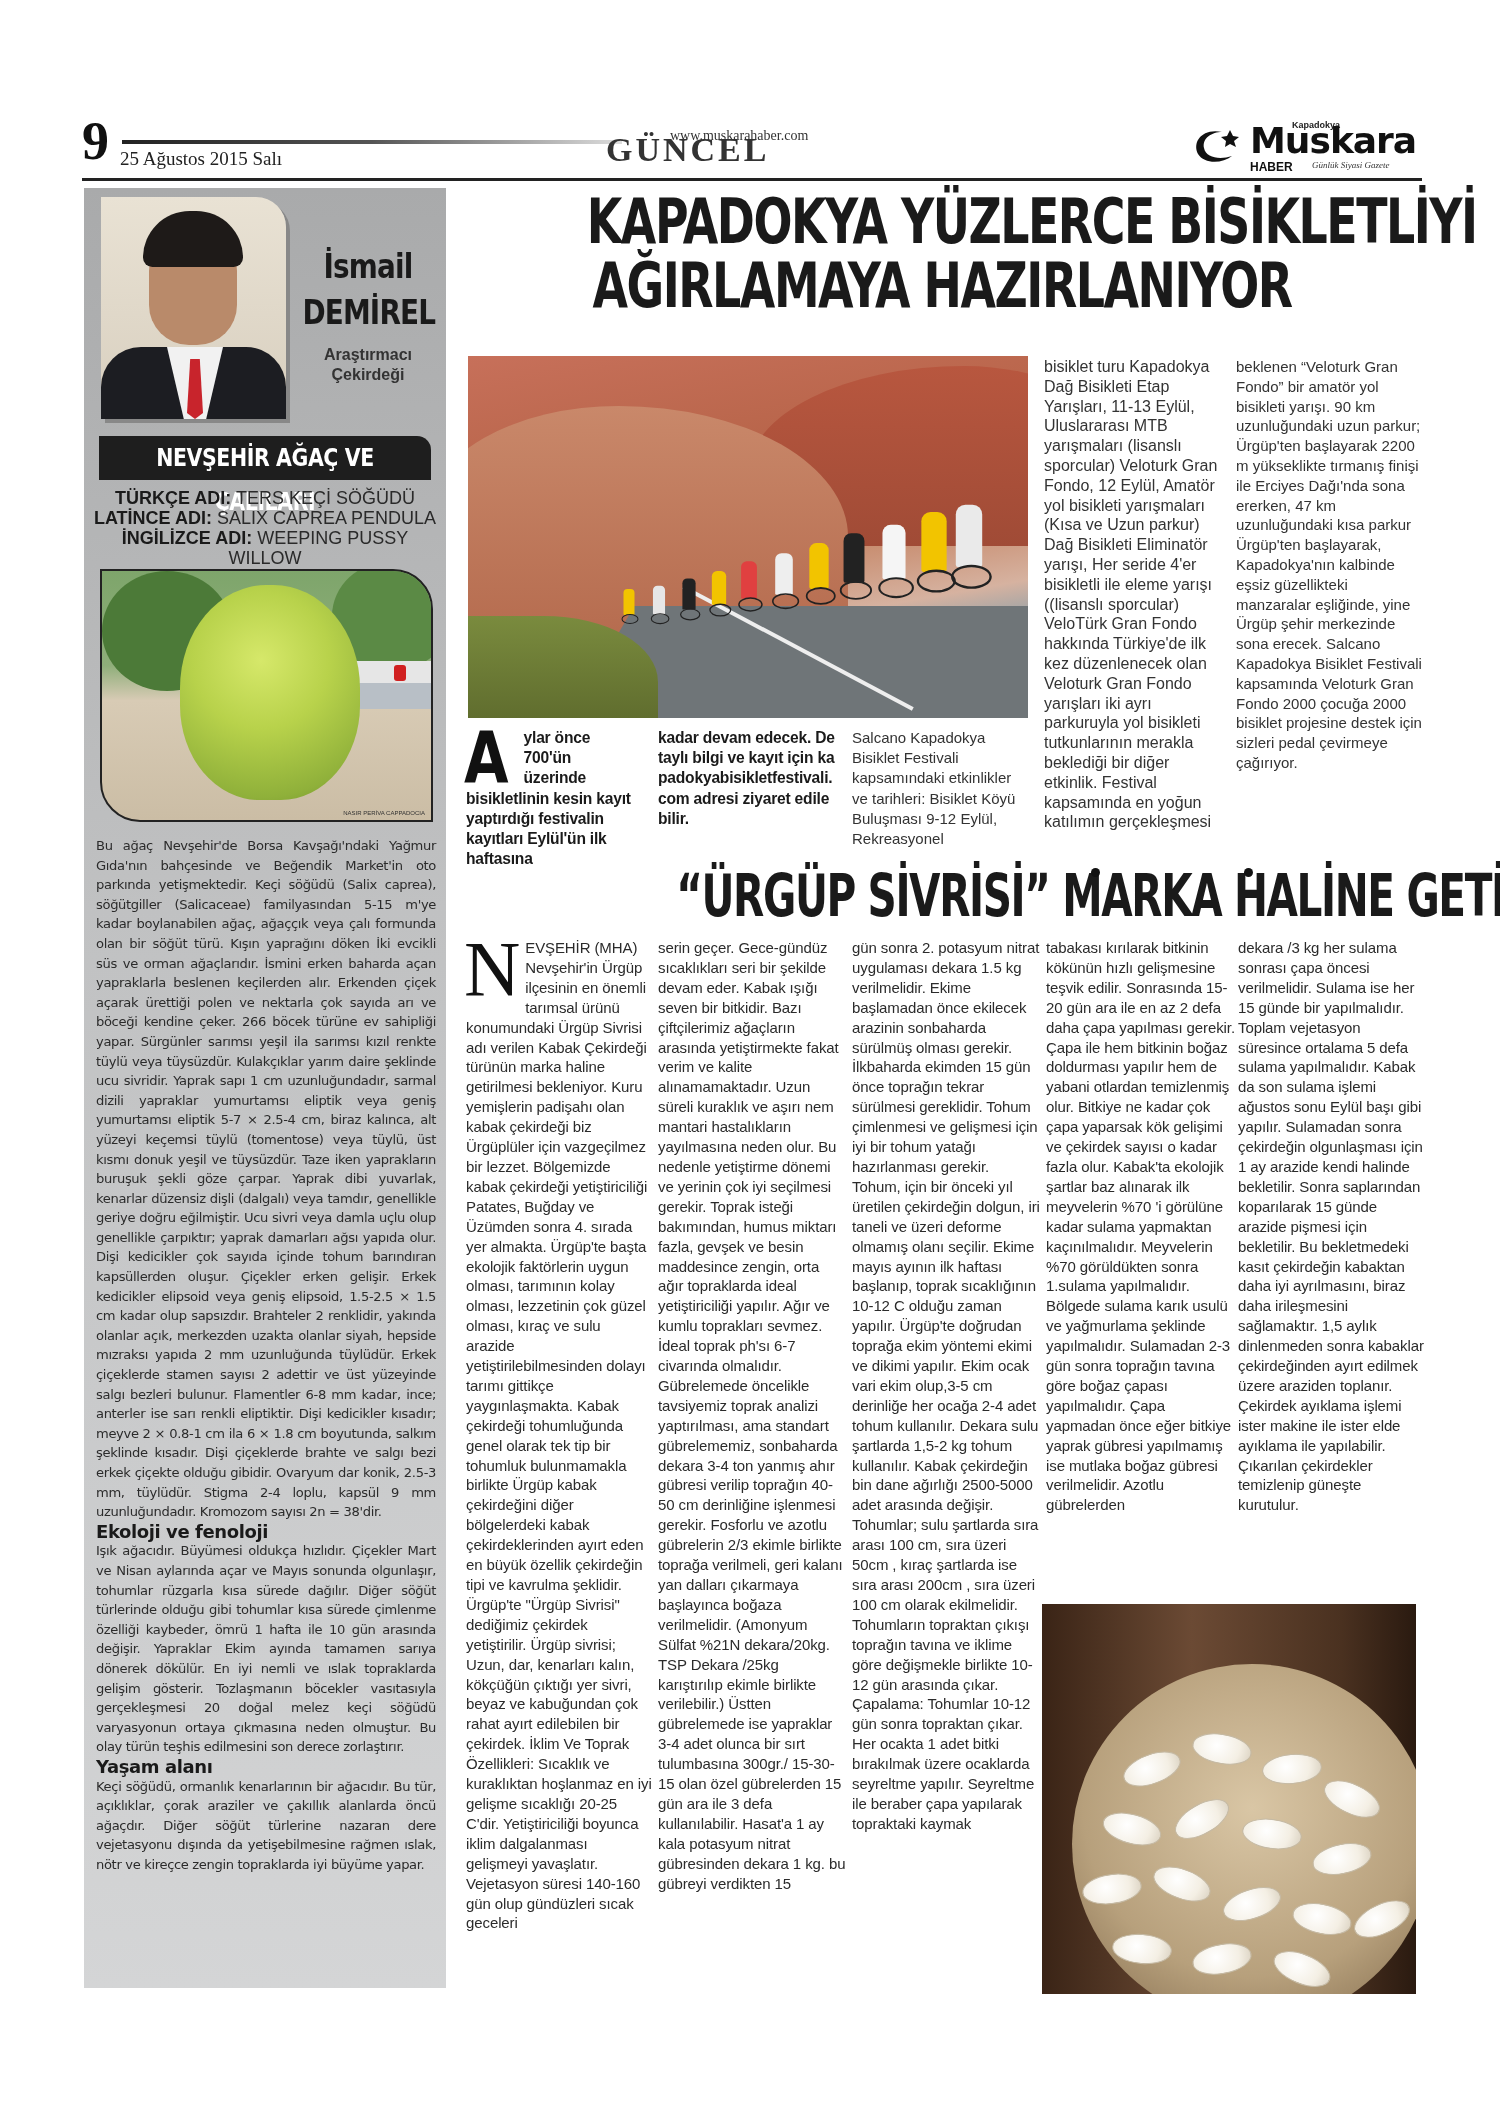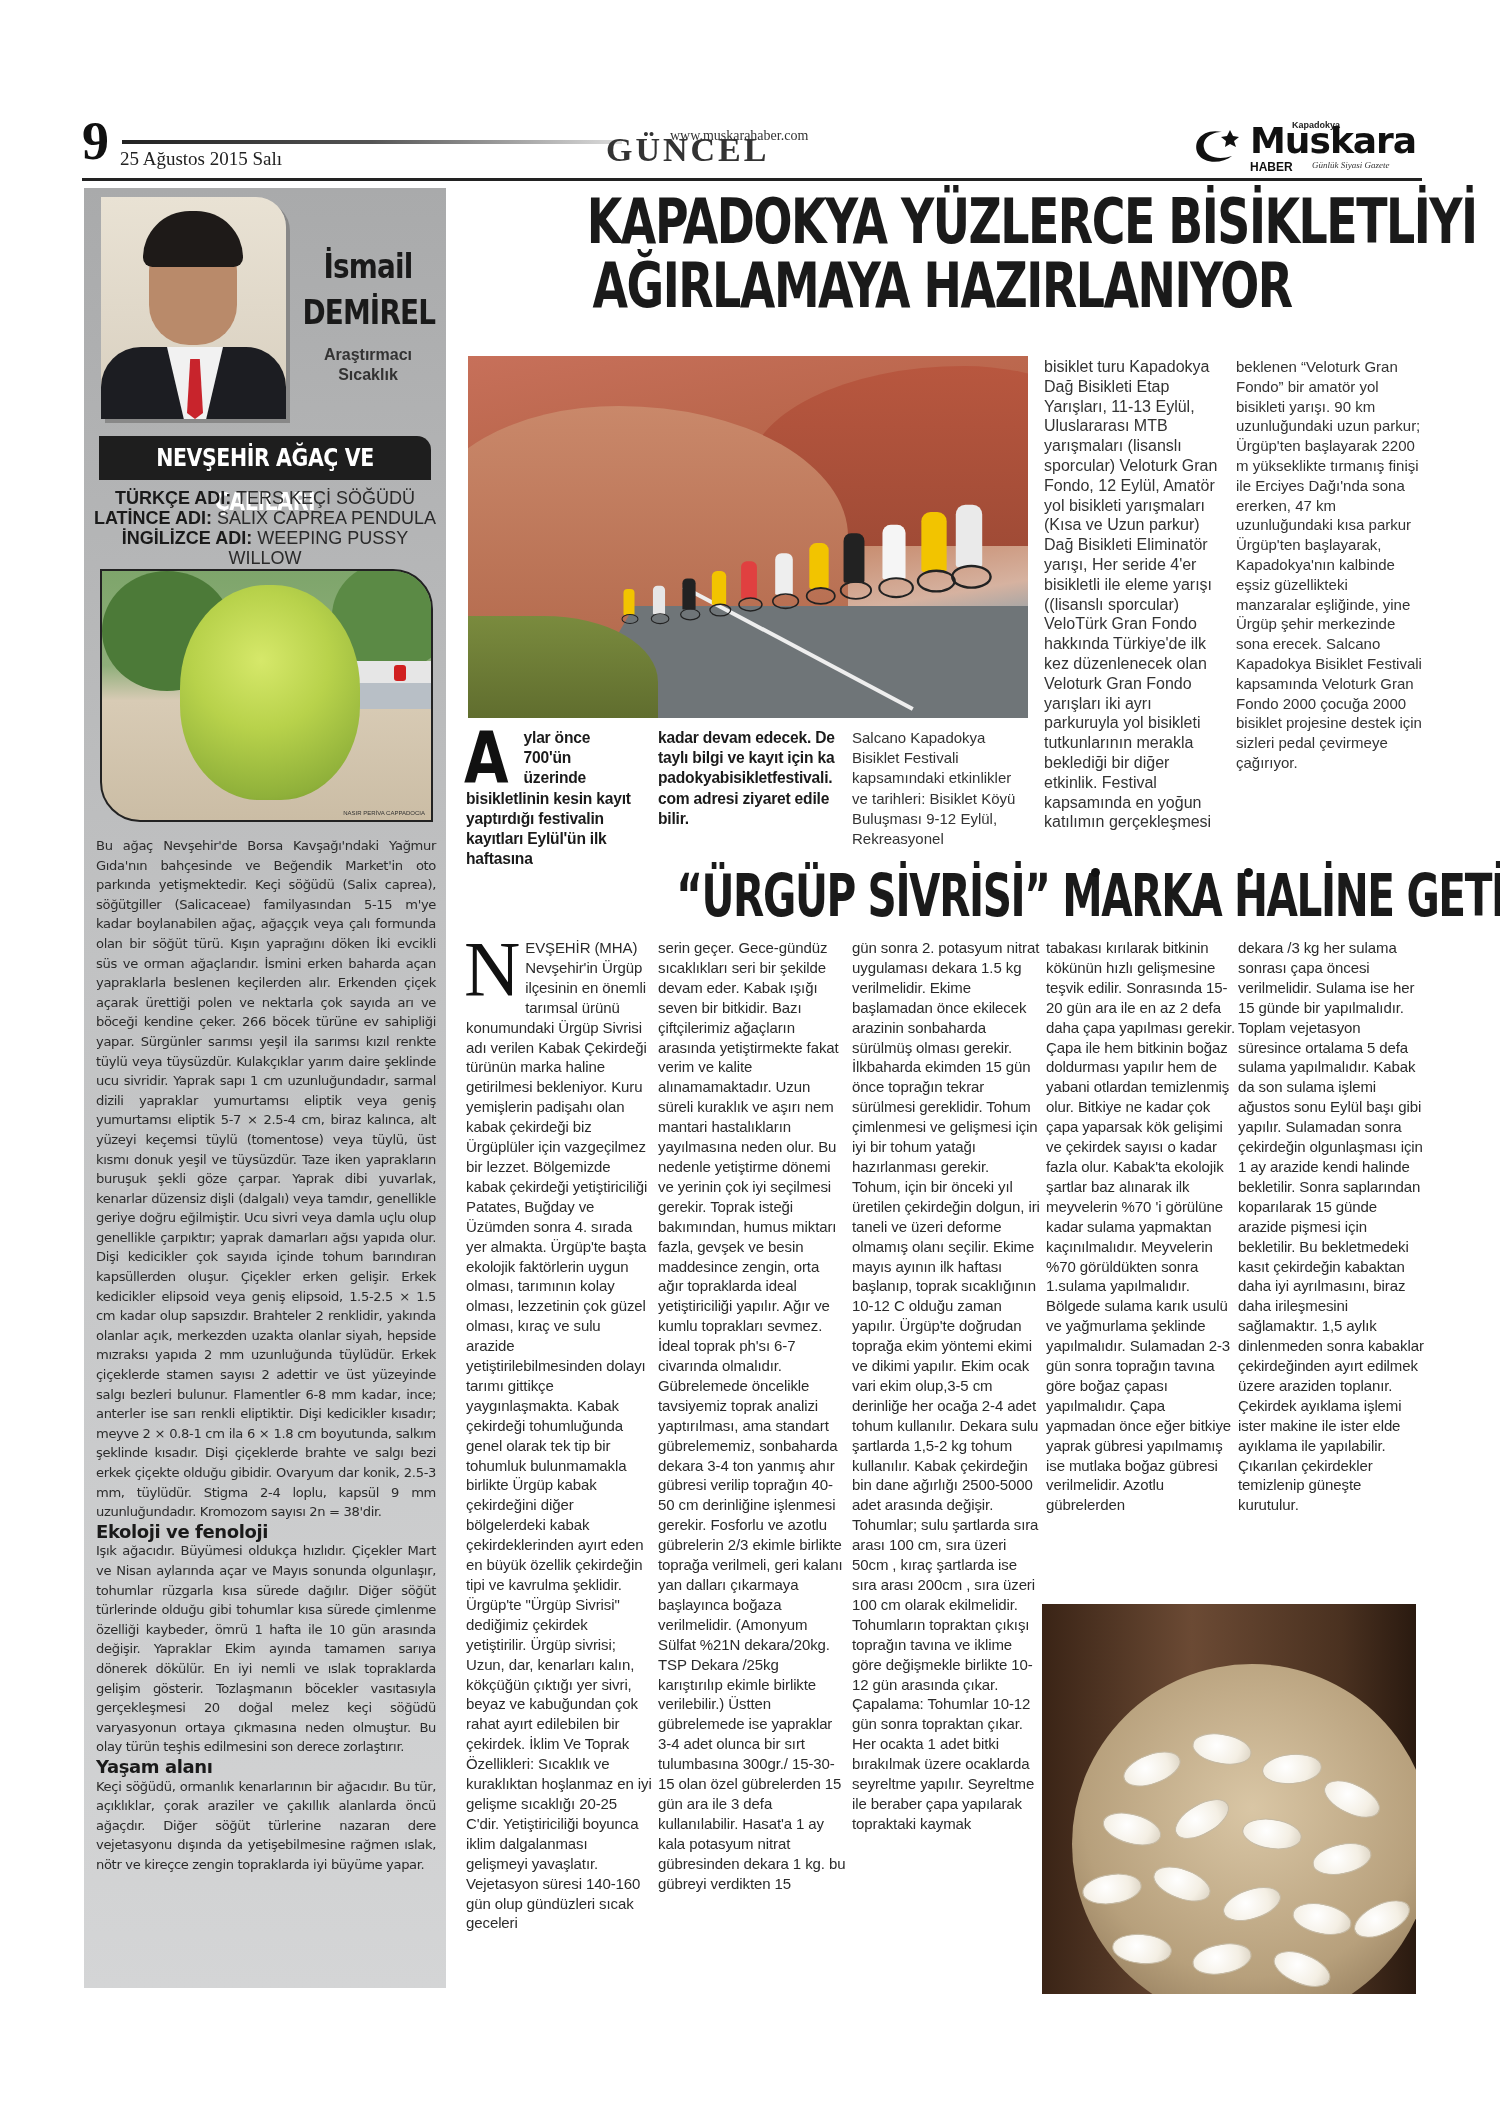--- a/index.html
+++ b/index.html
@@ -120,21 +120,21 @@
   <div class="author-photo">
     <div class="suit"></div>
     <div class="shirt"></div>
     <div class="tie"></div>
     <div class="face"></div>
     <div class="hair"></div>
   </div>
   <div class="author-name1">İsmail</div>
   <div class="author-name2">DEMİREL</div>
   <div class="author-role1">Araştırmacı</div>
-  <div class="author-role2">Sıcaklık</div>
+  <div class="author-role2">Çekirdeği</div>
 
   <div class="section-banner"><span>NEVŞEHİR AĞAÇ VE ÇALILARI</span></div>
 
   <div class="names">
     <div class="row"><span class="k">TÜRKÇE ADI:</span> <span class="v">TERS KEÇİ SÖĞÜDÜ</span></div>
     <div class="row"><span class="k">LATİNCE ADI:</span> <span class="v">SALIX CAPREA PENDULA</span></div>
     <div class="row"><span class="k">İNGİLİZCE ADI:</span> <span class="v">WEEPING PUSSY WILLOW</span></div>
   </div>
 
   <div class="tree-photo">

